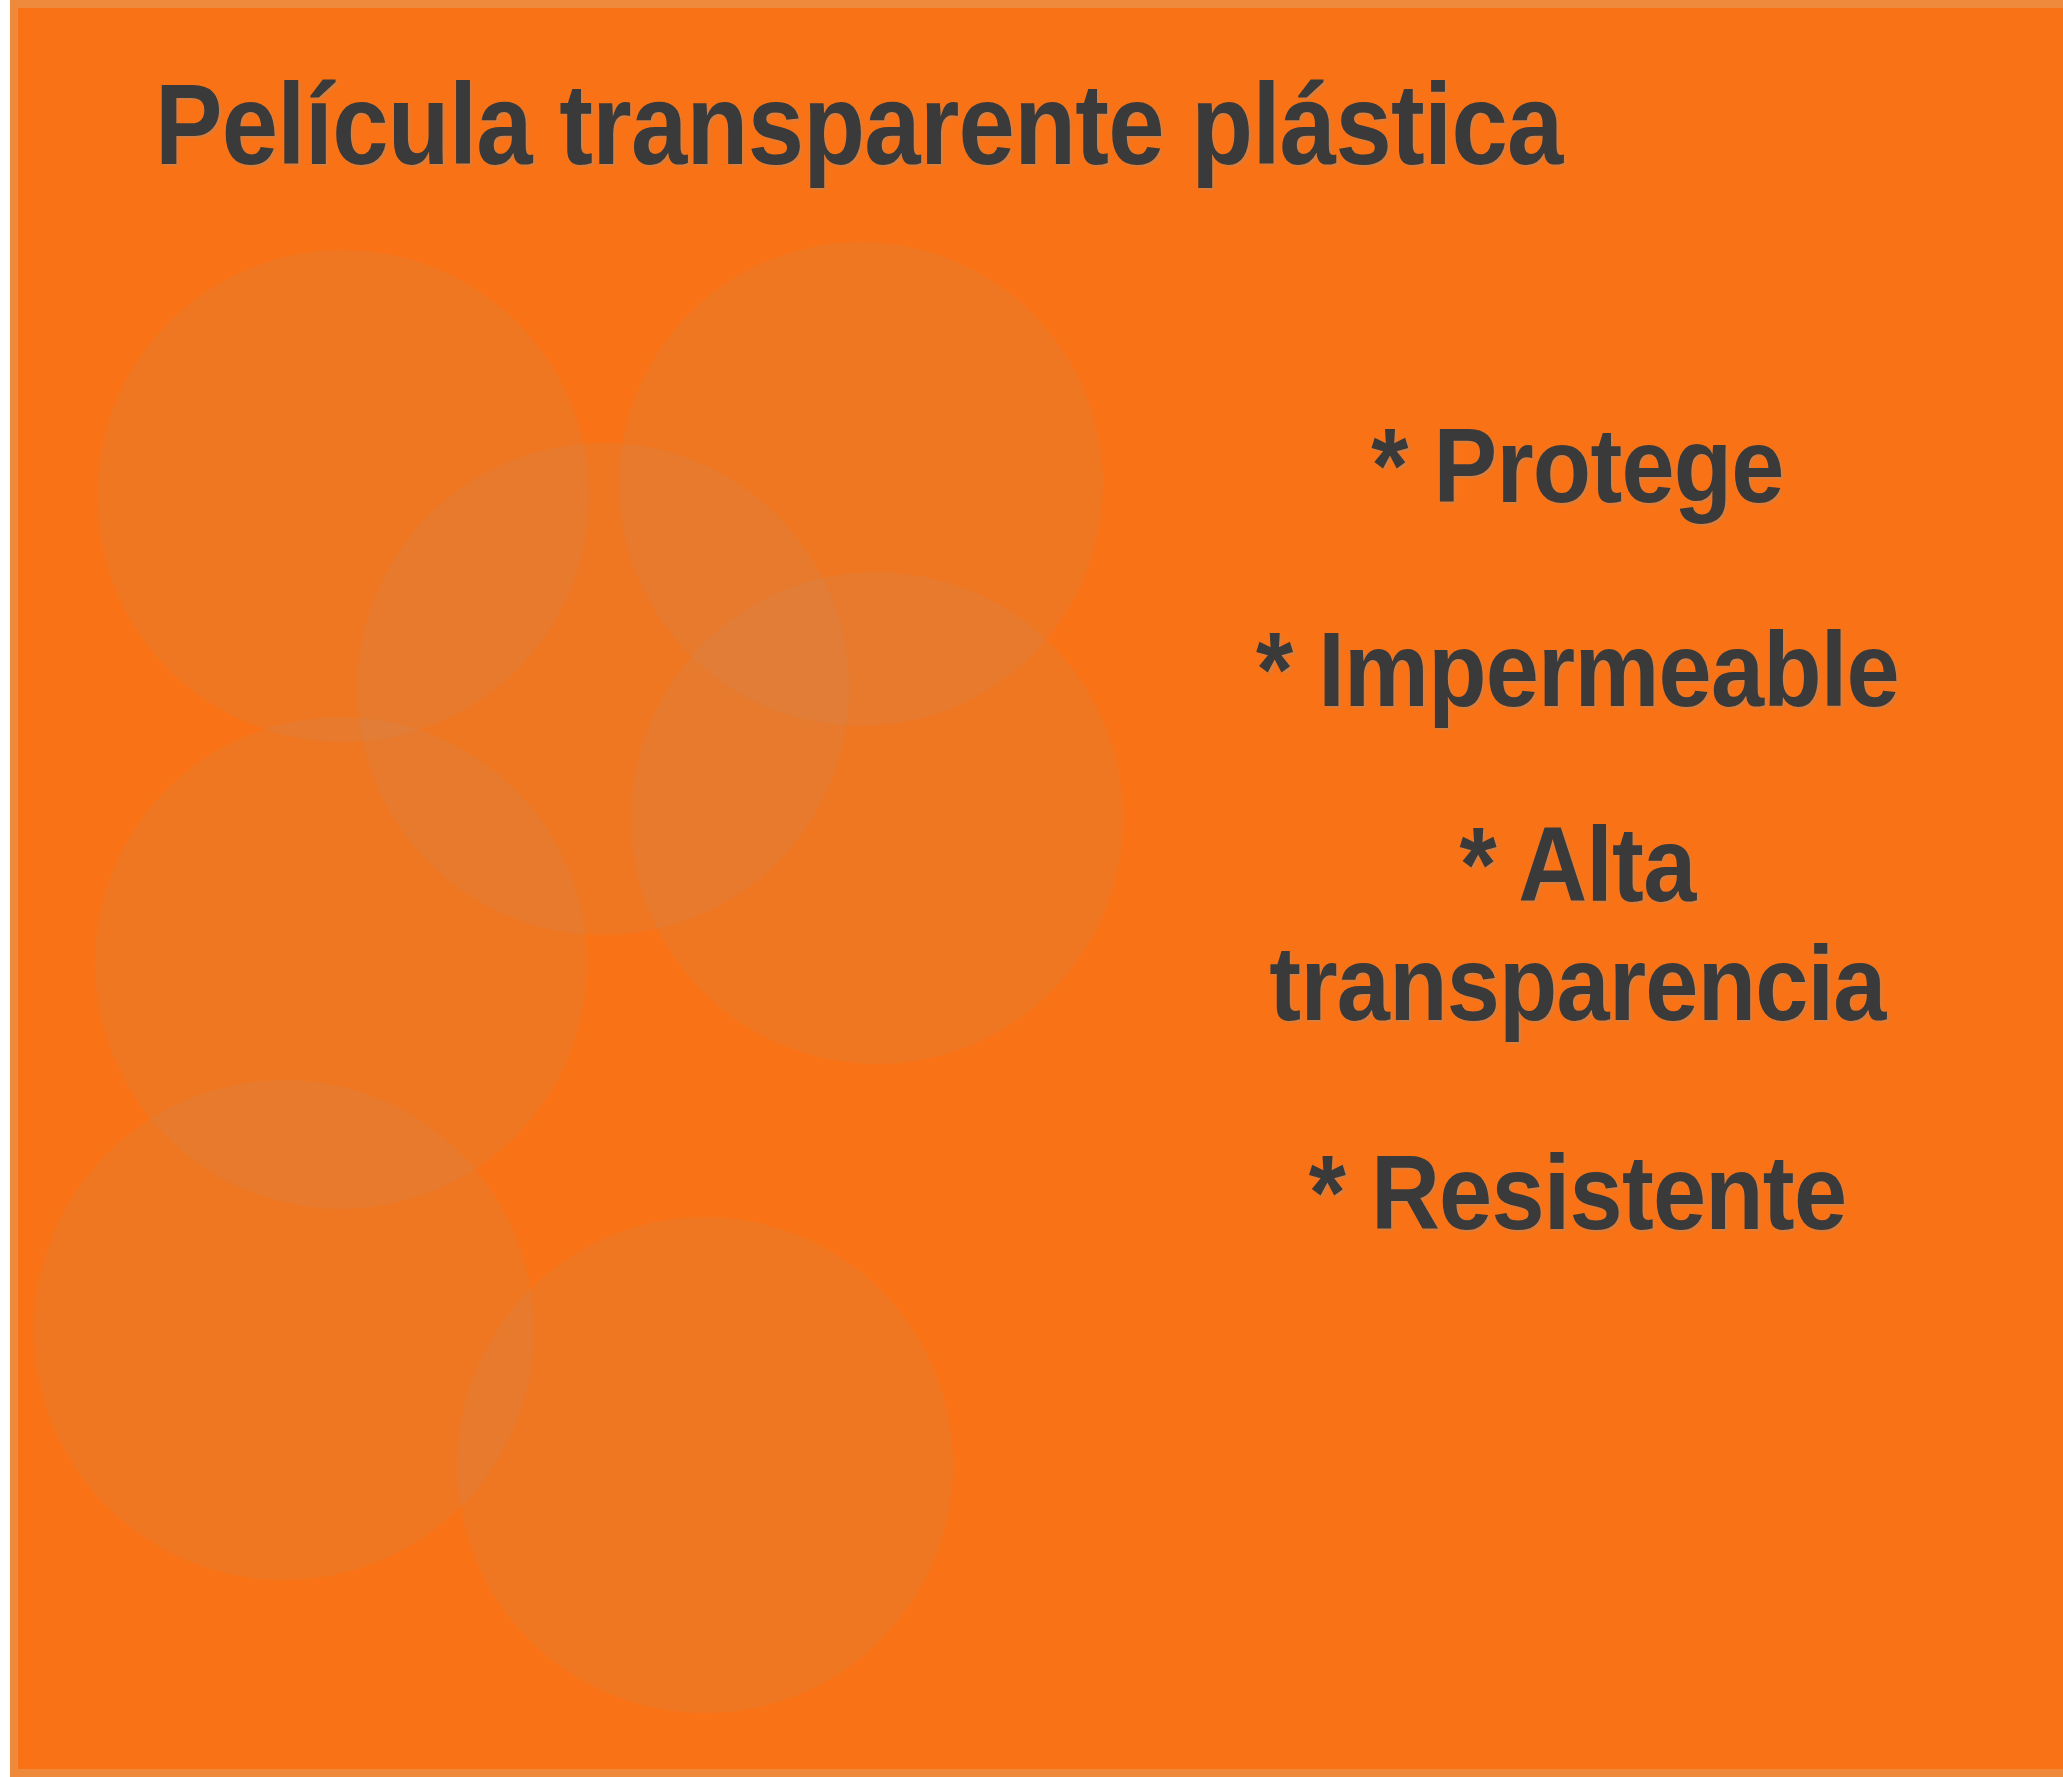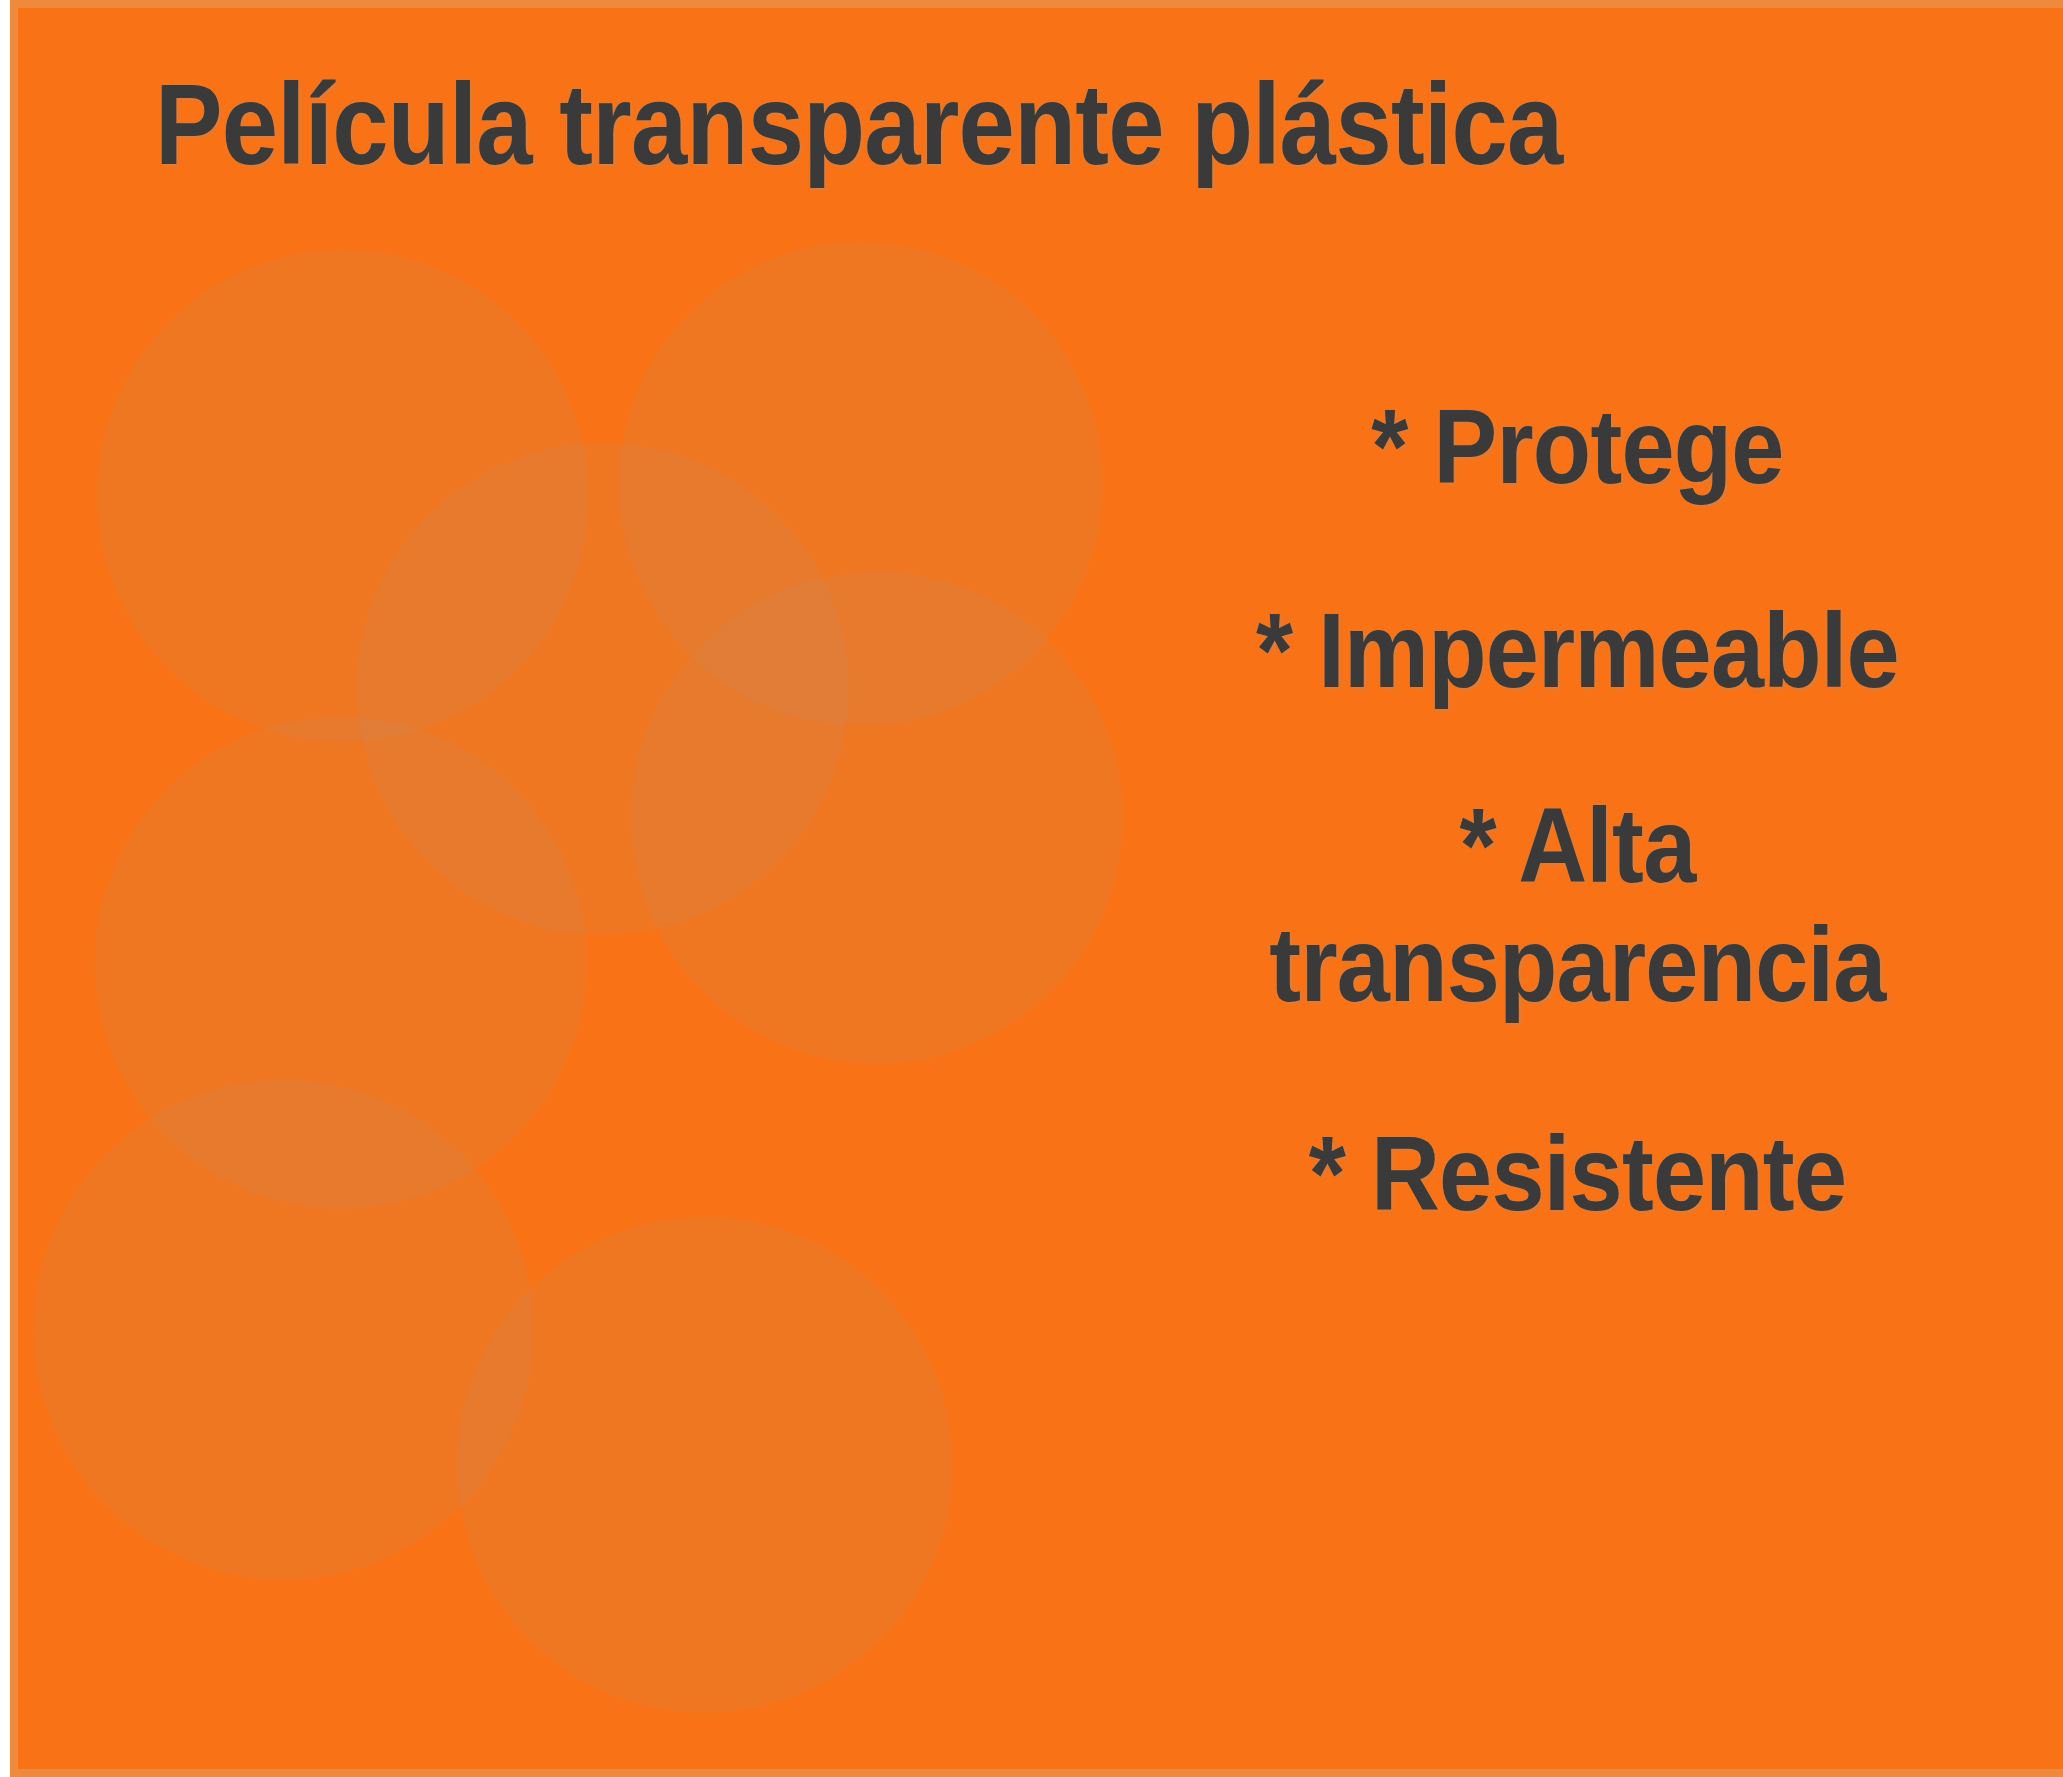--- a/index.html
+++ b/index.html
@@ -55,21 +55,21 @@
     transform: scaleX(0.88);
     transform-origin: left top;
     white-space: nowrap;
     text-shadow: 2.4px 2.4px 1.6px rgba(150,150,150,0.35);
   }
 
   
   #features {
     position: absolute;
     left: 1112px;
-    top: 379px;
+    top: 398px;
     width: 895px;
     text-align: center;
     color: #3a3a3a;
     font-weight: 700;
     font-size: 106px;
     line-height: 1.12;
     letter-spacing: -0.8px;
     text-shadow: 2.4px 2.4px 1.6px rgba(150,150,150,0.35);
   }
   .feature {

